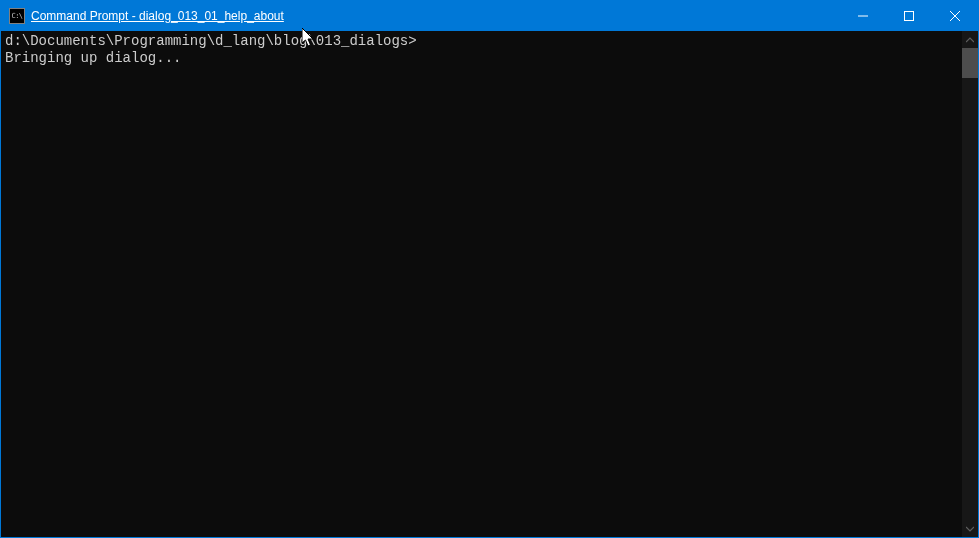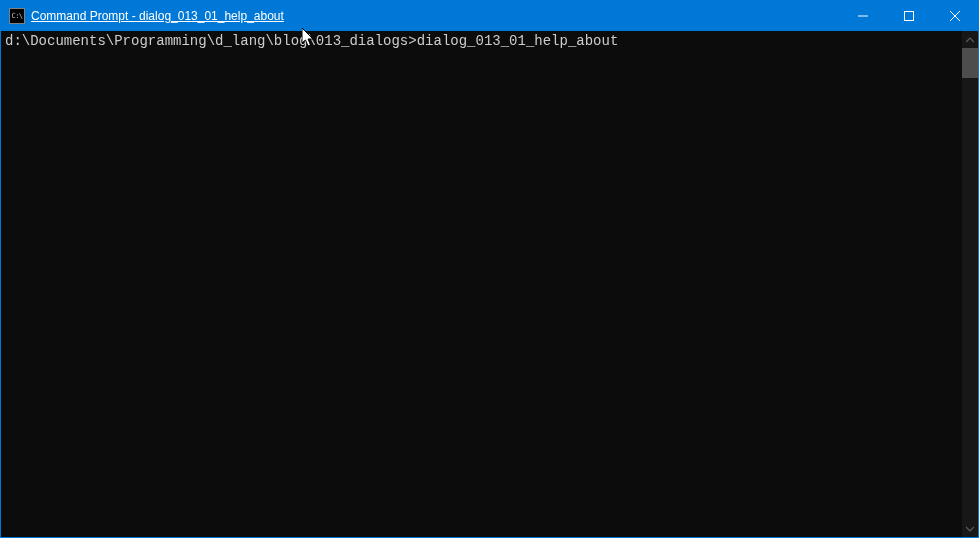--- a/index.html
+++ b/index.html
@@ -150,21 +150,21 @@
       <div class="titlebar-button">
         <svg viewBox="0 0 10 10">
             <line x1="0" y1="0" x2="10" y2="10" stroke="#ffffff" stroke-width="1"></line>
             <line x1="10" y1="0" x2="0" y2="10" stroke="#ffffff" stroke-width="1"></line>
           </svg>
       </div>
     </div>
   </div>
 
   <div class="client-area">
-    <div class="terminal"><div class="prompt-line"><span>d:\Documents\Programming\d_lang\blog\013_dialogs&gt;</span><span>dialog_013_01_help_about</span></div></div>
+    <div class="terminal"><div class="prompt-line"><span>d:\Documents\Programming\d_lang\blog\013_dialogs&gt;</span></div><div>Bringing up dialog...</div></div>
 
     <div class="scrollbar">
       <div class="scroll-arrow">
         <svg viewBox="0 0 8 6">
             <path d="M0 5 L4 1 L8 5" stroke="#606060" stroke-width="1.2" fill="none"></path>
           </svg>
       </div>
       <div class="scroll-track">
         <div class="scroll-thumb"></div>
       </div>

